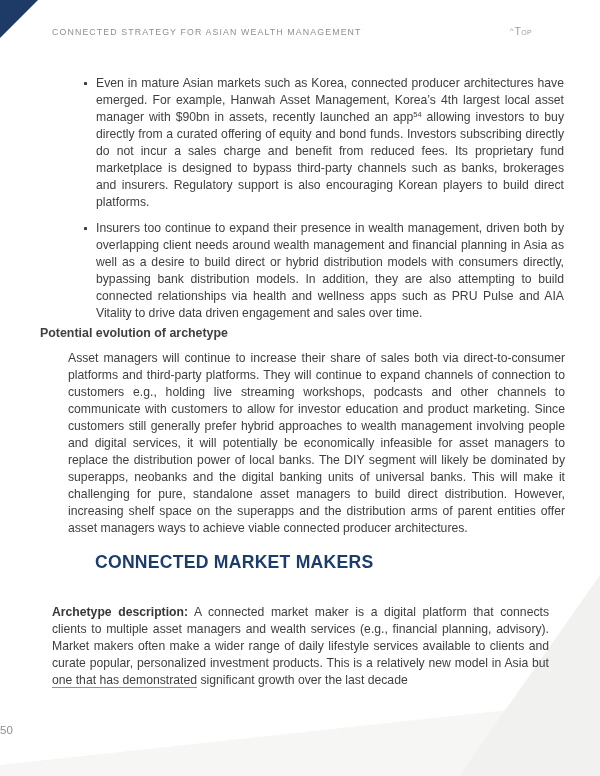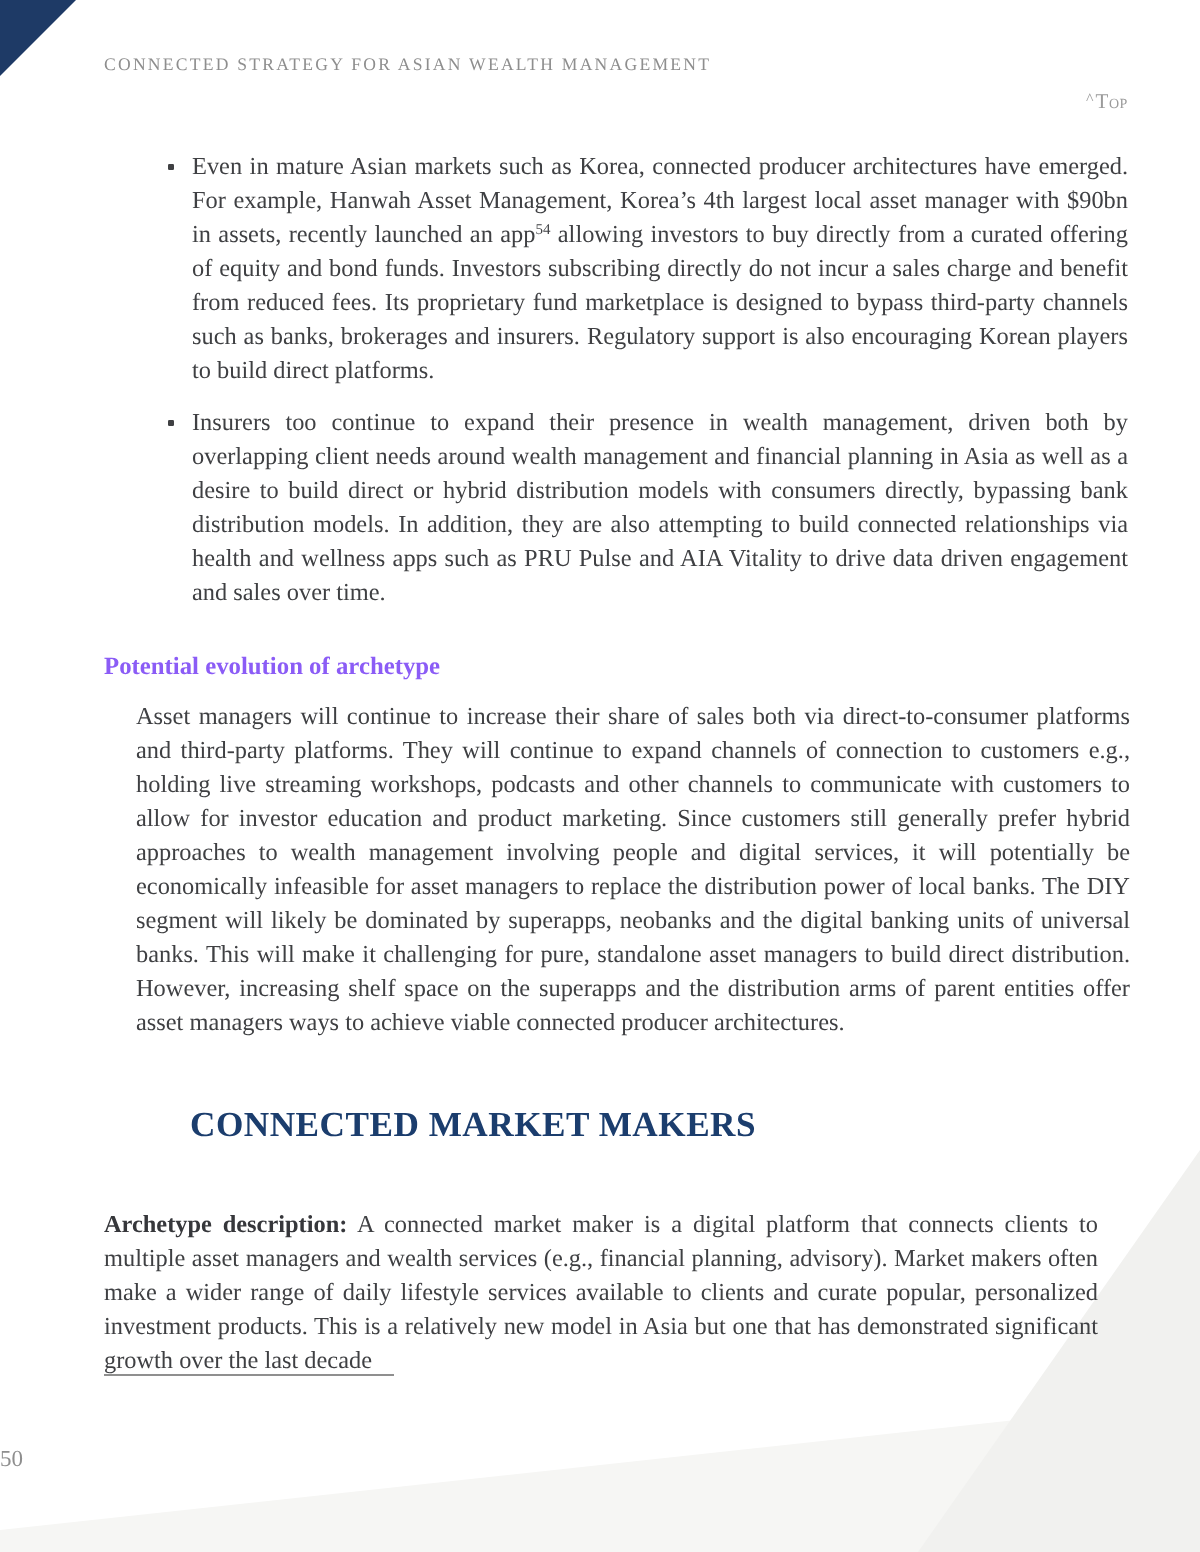--- a/index.html
+++ b/index.html
@@ -1,18 +1,18 @@
 <!DOCTYPE html>
 <html lang="en"><head>
 <meta charset="utf-8">
 <style>
   html,body{margin:0;padding:0;background:#ffffff;}
   .page{
     position:relative;width:600px;height:776px;background:#ffffff;
-    font-family:Liberation Serif, serif;color:#3f4043;overflow:hidden;
+    font-family:Liberation Sans, sans-serif;color:#3f4043;overflow:hidden;
   }
   
   .corner-tri{
     position:absolute;top:0;left:0;width:0;height:0;
     border-top:38px solid #1e3a66;border-right:38px solid transparent;
   }
   
   .wm-band{
     position:absolute;left:0;bottom:0;width:600px;height:210px;
     background:#f6f6f4;
@@ -22,37 +22,37 @@
     position:absolute;right:0;bottom:0;width:141px;height:201px;
     background:#f1f1ef;
     clip-path:polygon(100% 0,100% 100%,0 100%);
   }
   
   .hdr-title{
     position:absolute;top:27px;left:52px;
     font-size:8.8px;letter-spacing:1.12px;color:#8e8e8e;white-space:nowrap;
   }
   .top-link{
-    position:absolute;top:25px;right:36px;font-size:10.5px;color:#9b9b9b;
-    text-decoration:none;cursor:pointer;white-space:nowrap;margin-top:20px;
+    position:absolute;top:25px;right:68px;font-size:10.5px;color:#9b9b9b;
+    text-decoration:none;cursor:pointer;white-space:nowrap;
   }
   .top-link .caret{font-size:8px;vertical-align:2px;margin-right:1px;}
   .top-link .lbl{font-variant:small-caps;letter-spacing:0.3px;}
   
   .bodytext{font-size:12.2px;line-height:17px;text-align:justify;color:#3f4043;}
   .bullets{position:absolute;top:75px;left:84px;width:480px;}
   .bullet-item{position:relative;padding-left:12px;margin-bottom:9px;}
   .bullet-item .marker{
     position:absolute;left:0;top:6.8px;width:3.4px;height:3.4px;
     background:#3f4043;border-radius:0.6px;
   }
   sup.fnref{font-size:7.5px;line-height:0;vertical-align:4px;}
   .subheading{
-    position:absolute;top:326px;left:52px;width:497px;
-    font-size:12.4px;font-weight:bold;color:#8b5cf6;
+    position:absolute;top:326px;left:40px;width:497px;
+    font-size:12.4px;font-weight:bold;color:#404040;
   }
   .para1{position:absolute;top:350px;left:68px;width:497px;}
   .section-heading{
     position:absolute;top:552px;left:52px;width:497px;
     font-size:17.6px;font-weight:bold;color:#1b3d6d;letter-spacing:0.25px;margin-left:43px;
   }
   .para2{position:absolute;top:604px;left:52px;width:497px;}
   .para2 b{color:#36373b;}
   
   .fn-rule{position:absolute;top:687px;left:52px;width:145px;height:1px;background:#8f8f8f;}

